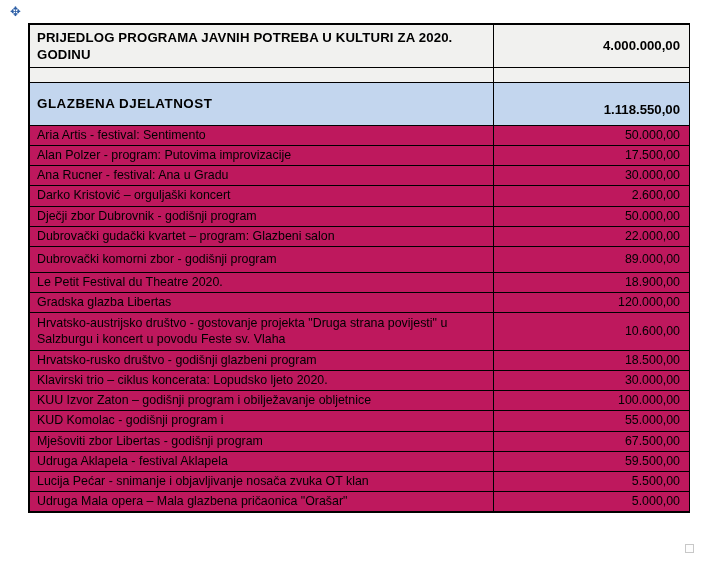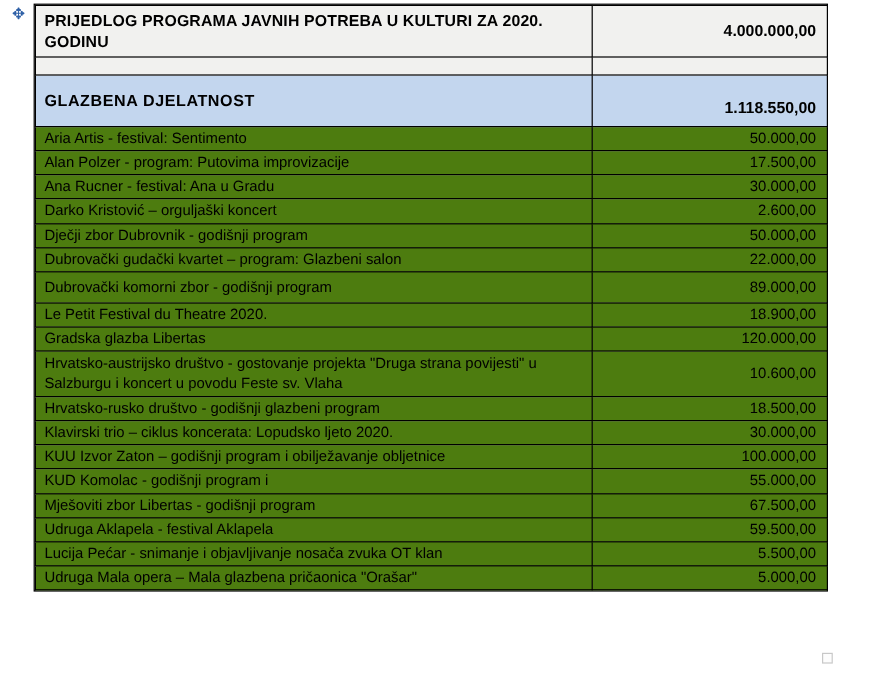--- a/index.html
+++ b/index.html
@@ -43,21 +43,21 @@
     top: 544px;
     width: 7px;
     height: 7px;
     border: 1px solid #c8c8c8;
     background: #fdfdfd;
   }
 
   #table-wrap {
     position: absolute;
     left: 28px;
-    top: 3px;
+    top: 23px;
     width: 662px;
     border: 1px solid #000000;
     box-sizing: border-box;
     background: #ffffff;
   }
 
   table.budget {
     border-collapse: collapse;
     width: 100%;
     table-layout: fixed;
@@ -65,21 +65,21 @@
 
   table.budget col.c-name { width: 464px; }
   table.budget col.c-val  { width: 196px; }
 
   table.budget td {
     border: 1px solid #000000;
     padding: 0;
     vertical-align: middle;
     font-size: 12.4px;
     color: #000000;
-    background: #4d7c0f;
+    background: #be185d;
   }
 
   
   td.cell-name { border-right: 3px double #000000; }
   td.cell-val  { border-left: 3px double #000000; }
 
   .txt {
     display: block;
     padding: 2px 6px 2px 7px;
     line-height: 1.22;

